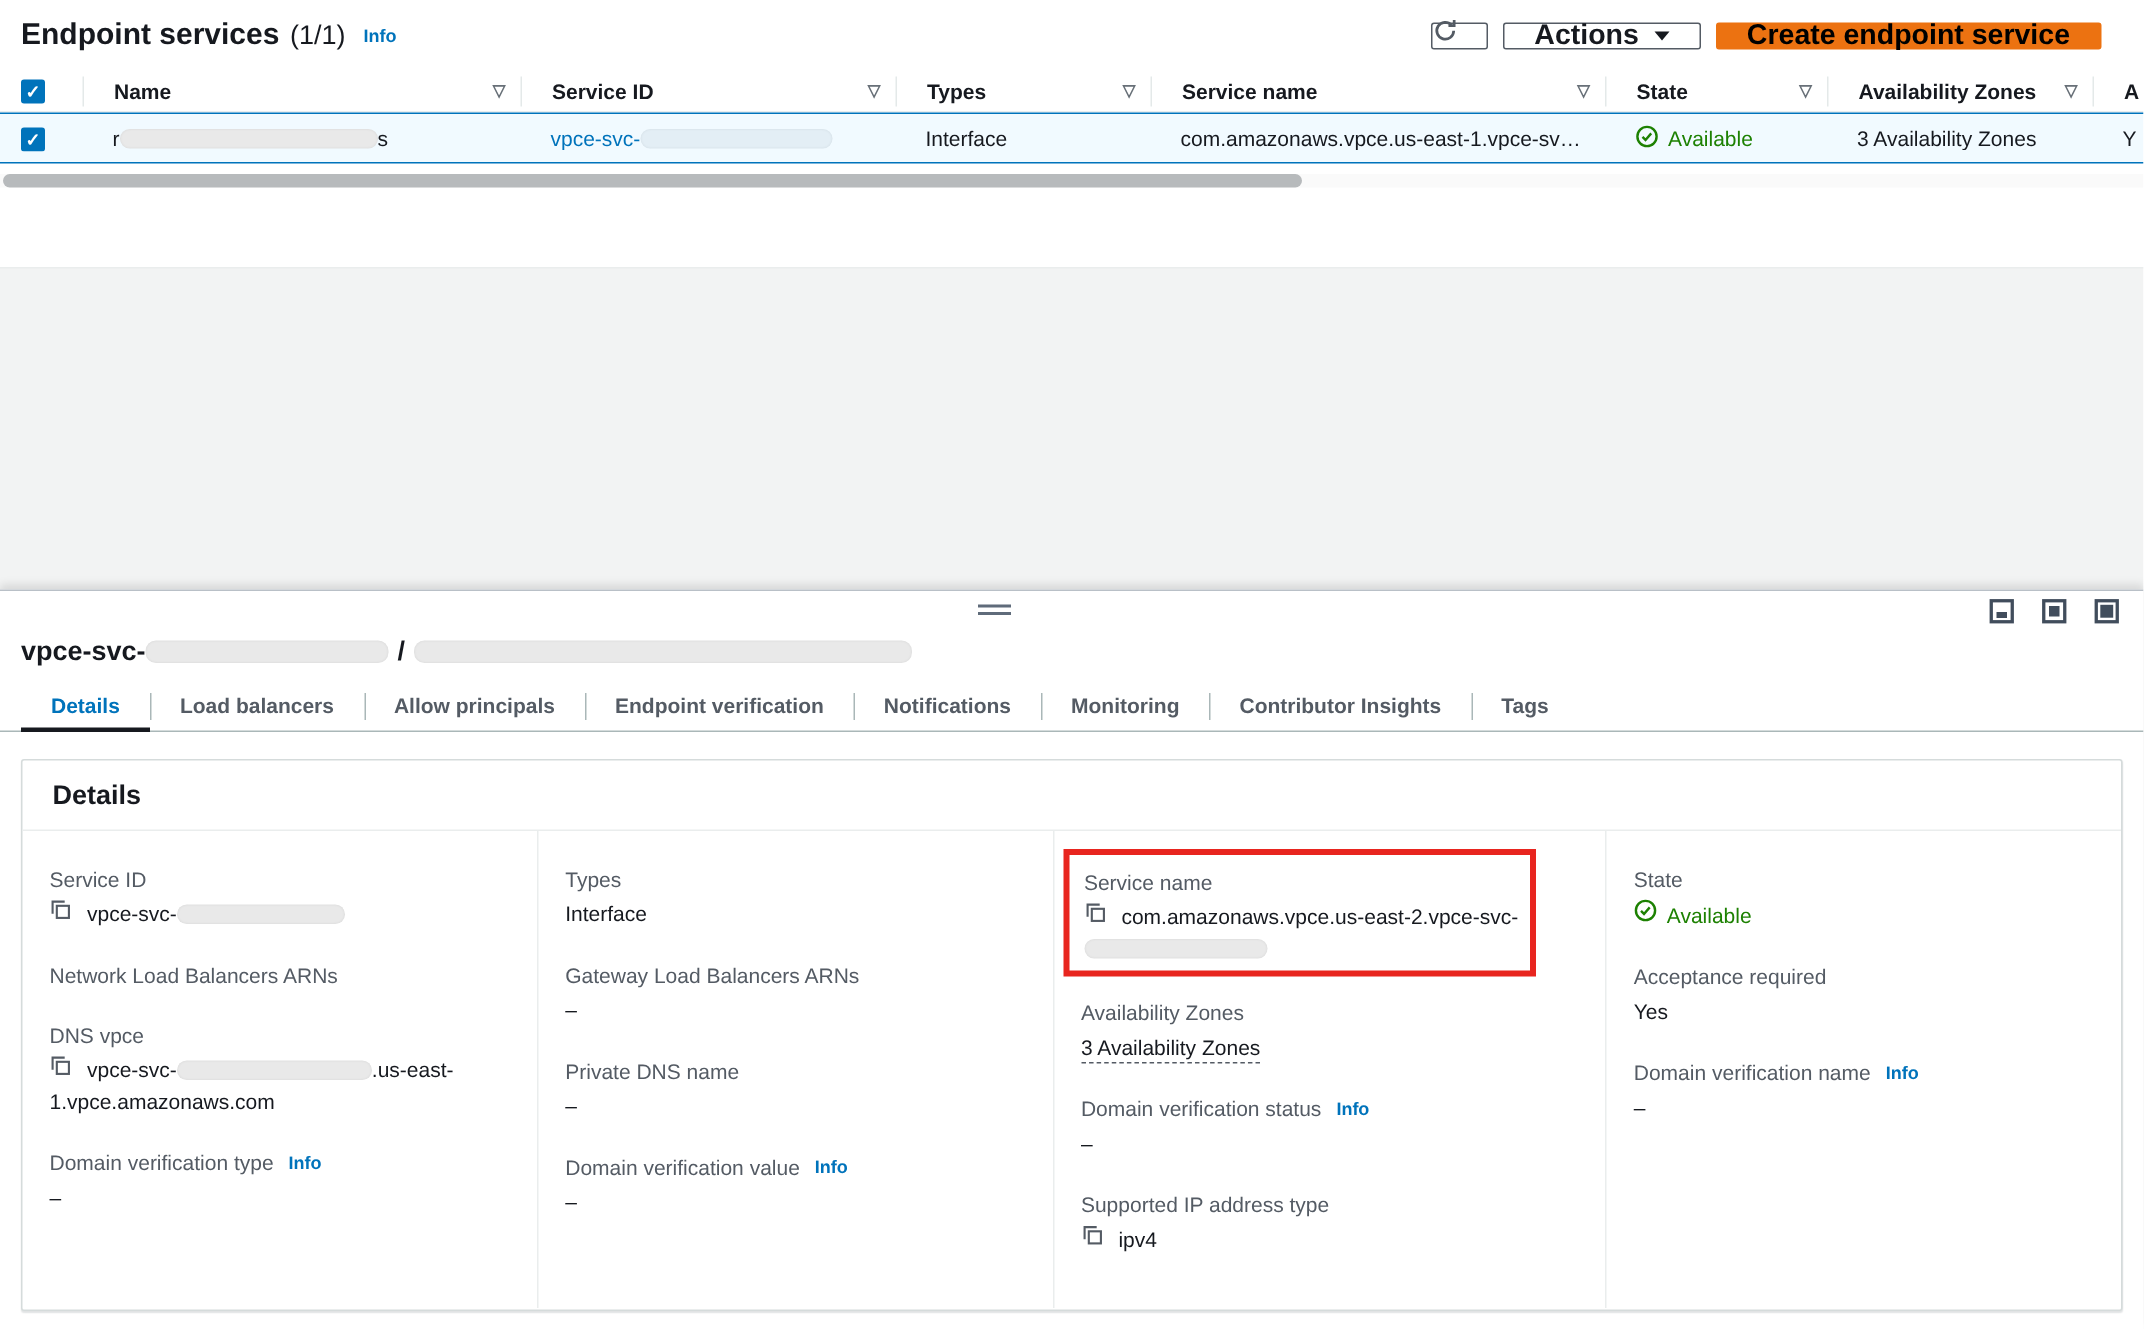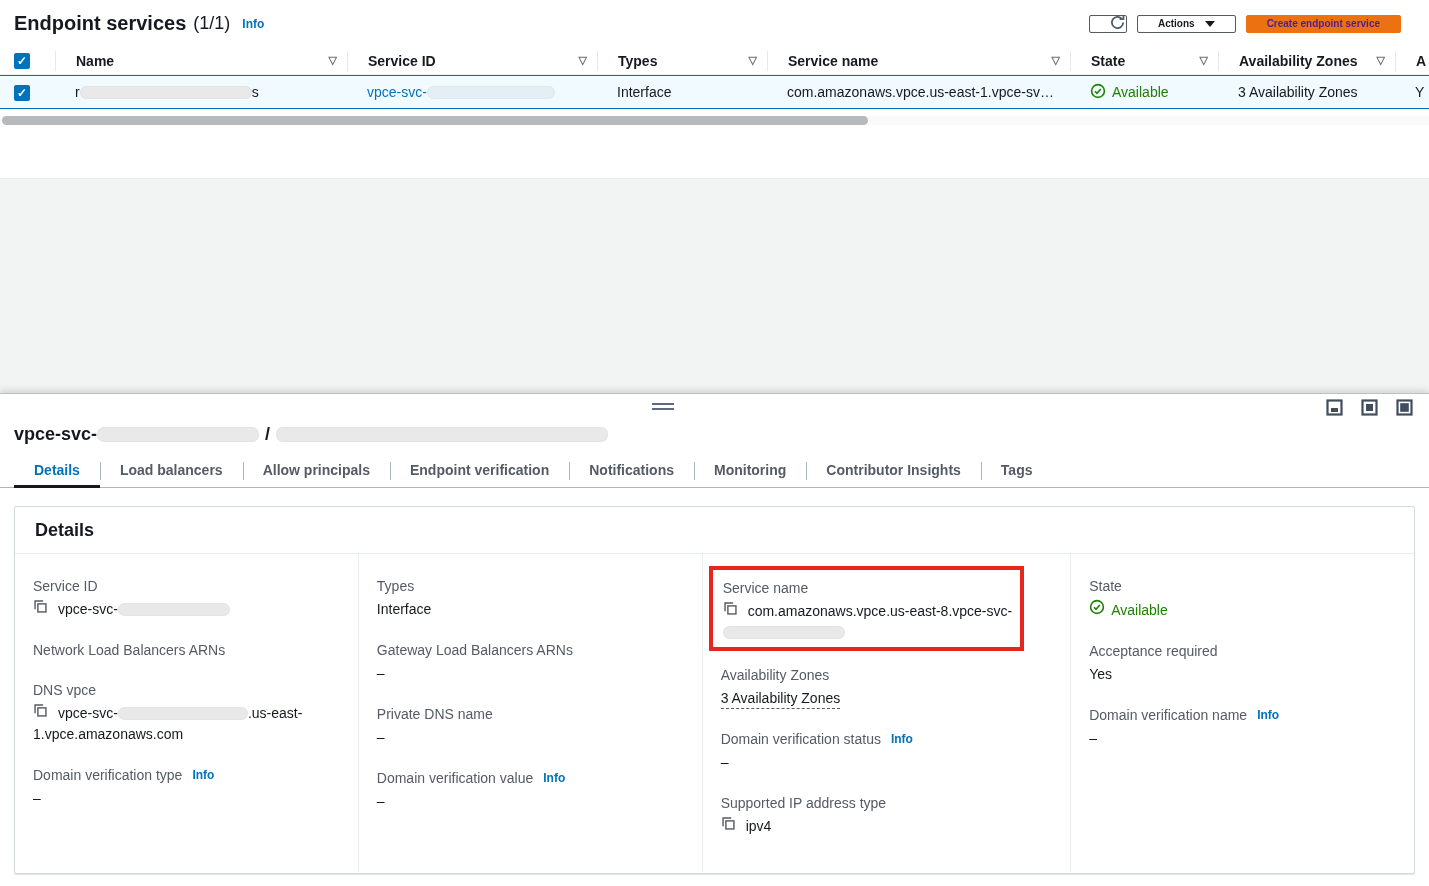--- a/index.html
+++ b/index.html
@@ -12,25 +12,25 @@
   .redact { display:inline-block; height:13px; border-radius:7px;
     background:#e9e9e9; box-shadow:0 0 2px rgba(0,0,0,.08) inset; vertical-align:-2px; }
 
   
   .top-panel { height:178px; background:#fff; position:relative; }
   .hdr-row { display:flex; align-items:center; padding:12px 28px 0 14px; }
   .page-title { font-size:20px; font-weight:700; }
   .page-count { font-size:18px; font-weight:400; margin-left:7px; }
   .info-link { color:#0073bb; font-weight:700; font-size:12px; margin-left:12px; cursor:pointer; }
   .hdr-actions { margin-left:auto; display:flex; gap:10px; }
-  .btn { height:18px; display:inline-flex; align-items:center; justify-content:flex-end;
+  .btn { height:18px; display:inline-flex; align-items:center; justify-content:space-between;
     border:1px solid #545b64; border-radius:2px; background:#fff;
-    font-weight:700; font-size:10px; padding:0 20px; color:#16191f; cursor:pointer; }
+    font-weight:700; font-size:19px; padding:0 20px; color:#16191f; cursor:pointer; }
   .btn-icon { width:38px; padding:0; }
-  .btn-primary { background:#ec7211; border-color:#ec7211; color:#4c1d95; }
+  .btn-primary { background:#ec7211; border-color:#ec7211; color:#000000; }
   .caret-down { display:inline-block; margin-left:10px; width:0; height:0;
     border-left:5px solid transparent; border-right:5px solid transparent; border-top:6px solid #16191f; }
 
   .toolbar { display:flex; align-items:center; padding:8px 28px 0 14px; }
   .search-wrap { position:relative; width:650px; }
   .search-input { width:650px; height:30px; border:1px solid #879596; border-radius:2px;
     padding:0 10px 0 34px; font-style:italic; font-size:14px; color:#16191f;
     font-family:"Liberation Sans", sans-serif; outline:none; }
   .search-input::placeholder { color:#6b7378; font-style:italic; }
   .search-icon { position:absolute; left:10px; top:7px; }
@@ -310,21 +310,21 @@
           <div class="field" style="margin-bottom:0">
             <div class="f-label">Service name</div>
             <div class="f-value">
               <div class="f-line">
                 <span class="copy-ico">
                   <svg width="15" height="15" viewBox="0 0 16 16">
                       <path d="M10.8 2.2H2.2v8.6" fill="none" stroke="#545b64" stroke-width="1.5"></path>
                       <rect x="5.2" y="5.2" width="8.6" height="8.6" fill="#fff" stroke="#545b64" stroke-width="1.5"></rect>
                     </svg>
                 </span>
-                <span style="white-space:nowrap">com.amazonaws.vpce.us-east-8.vpce-svc-</span>
+                <span style="white-space:nowrap">com.amazonaws.vpce.us-east-2.vpce-svc-</span>
               </div>
               <div><span class="redact" style="width:122px"></span></div>
             </div>
           </div>
         </div>
 
         <div class="field">
           <div class="f-label">Availability Zones</div>
           <div class="f-value"><span class="az-link">3 Availability Zones</span></div>
         </div>

